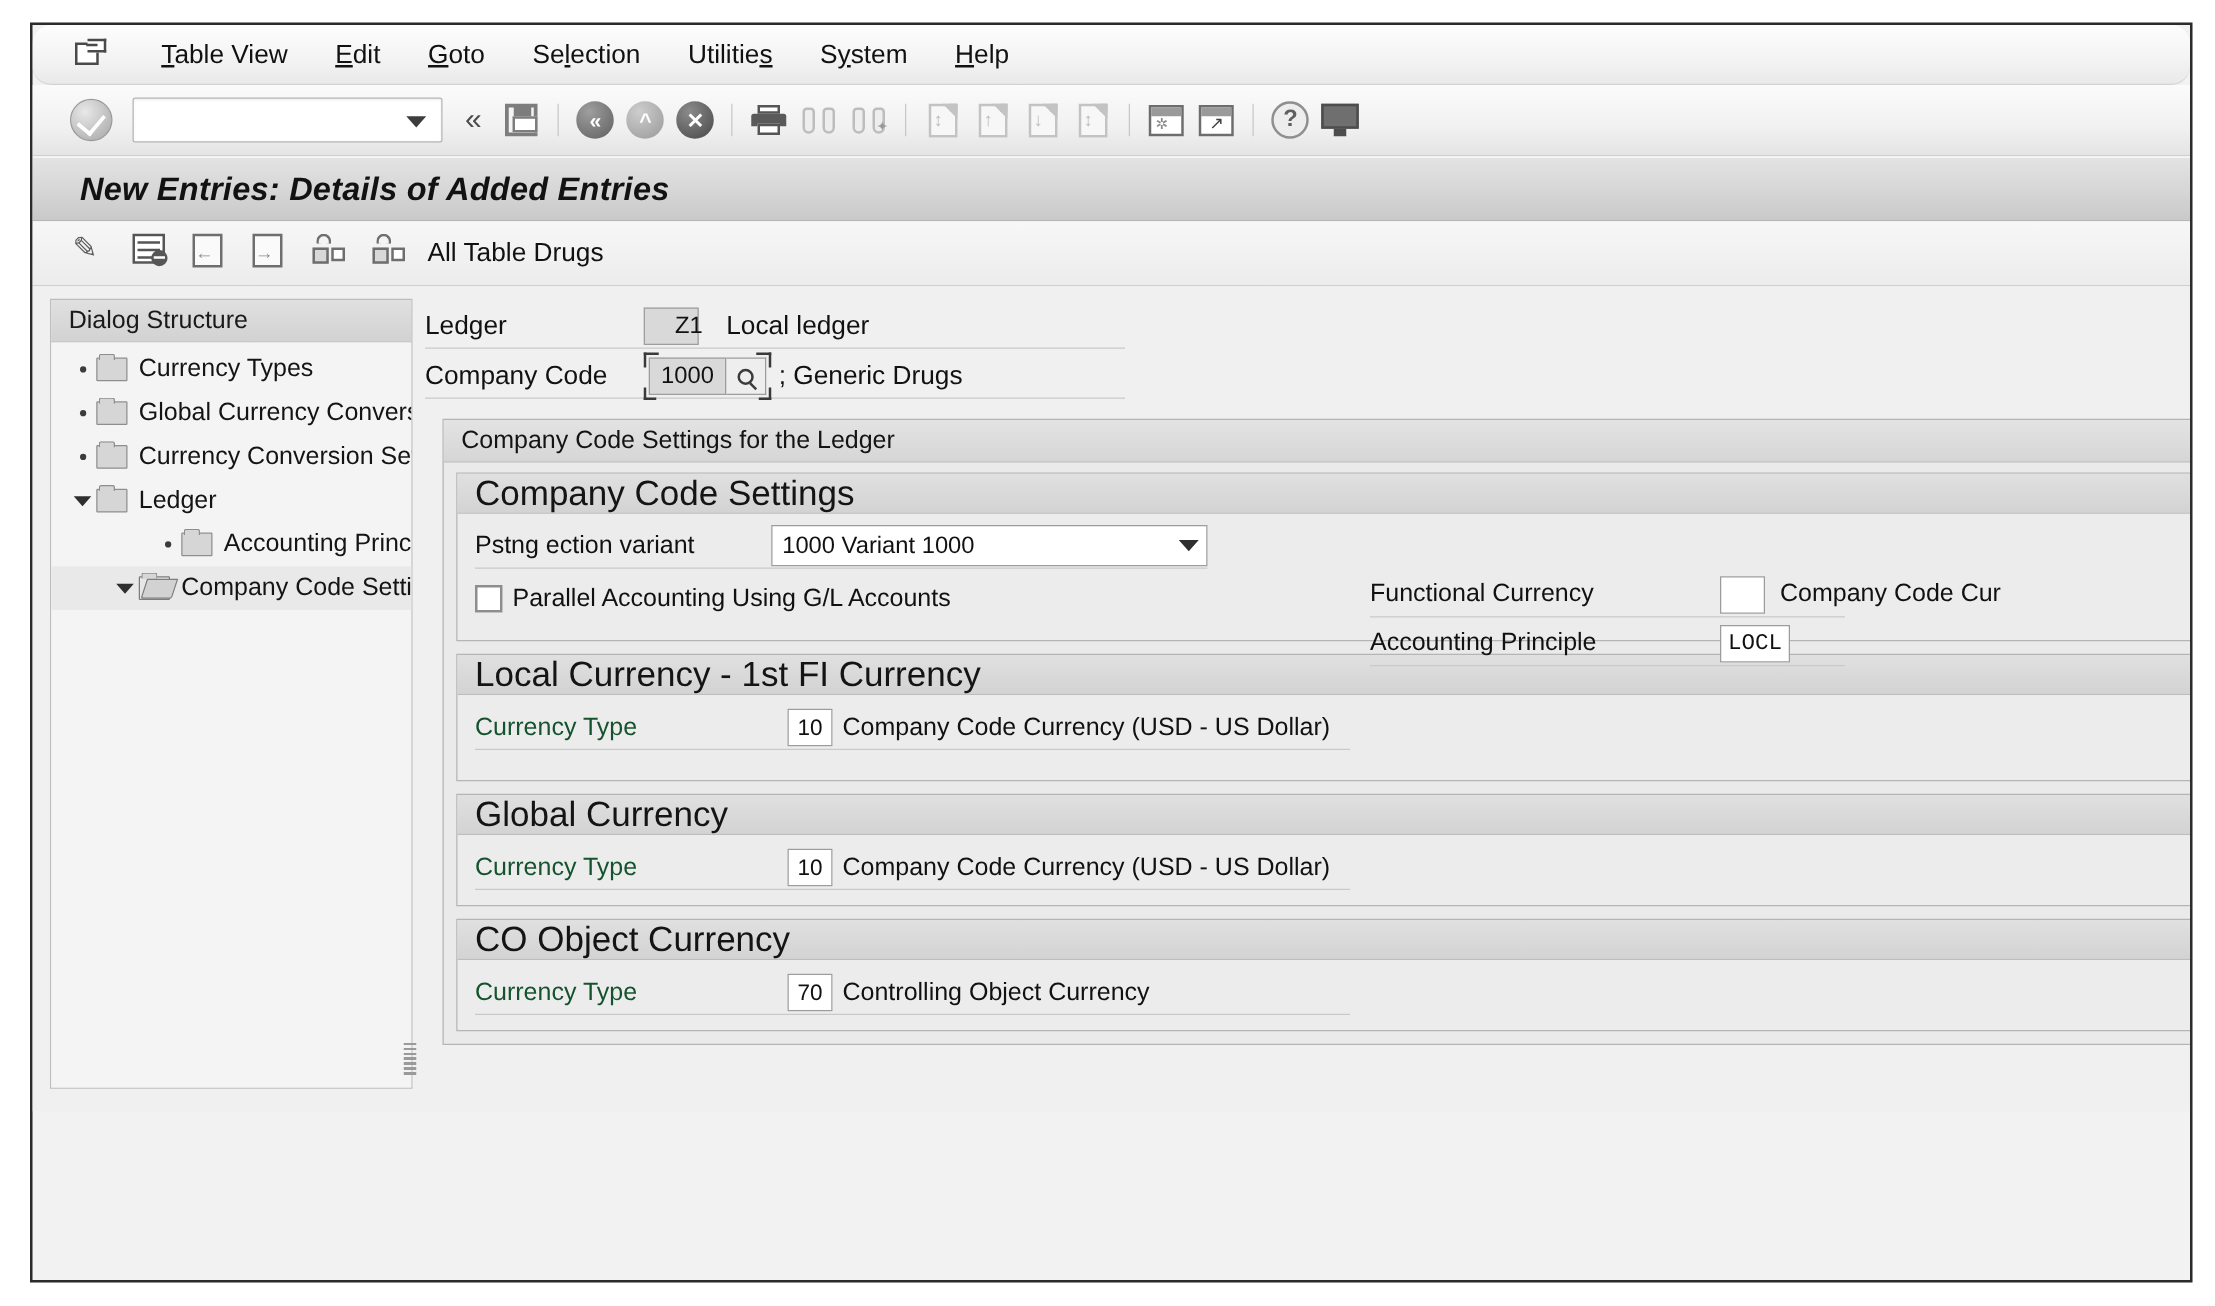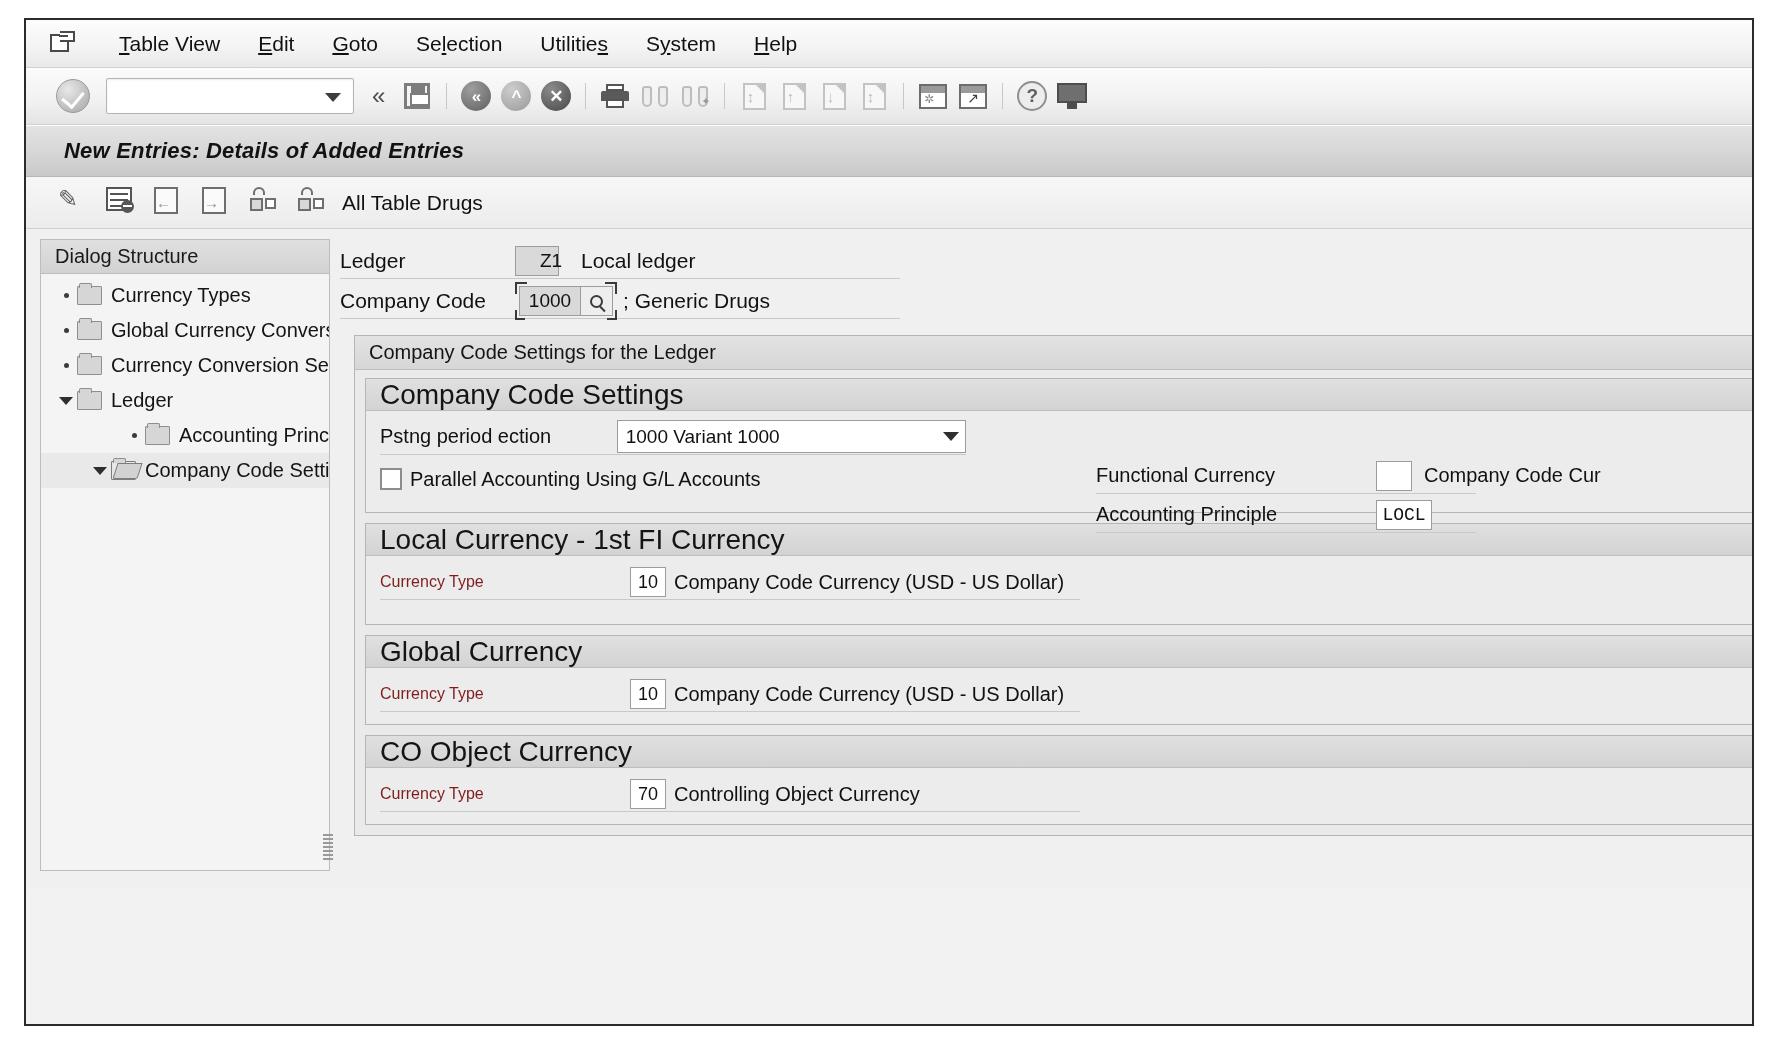--- a/index.html
+++ b/index.html
@@ -26,21 +26,22 @@
   }
 
   
   .menubar {
     position: relative;
     height: 48px;
     background: linear-gradient(to bottom, #fdfdfd 0%, #f4f4f4 55%, #e9e9e9 100%);
     border-bottom: 1px solid #d2d2d2;
     display: flex;
     align-items: center;
-    padding-left: 22px;
+    padding-left: 32px;
+    border-radius: 15px;
   }
   .sysicon {
     width: 30px; height: 28px;
     margin-right: 22px;
     position: relative;
     flex: 0 0 auto;
   }
   .sysicon .box {
     position: absolute; left: 2px; top: 4px;
     width: 19px; height: 18px;
@@ -173,21 +174,21 @@
   
   .titlestrip {
     height: 52px;
     background: linear-gradient(to bottom, #e3e3e3 0%, #d7d7d7 50%, #c9c9c9 100%);
     border-top: 1px solid #ffffff;
     border-bottom: 1px solid #b6b6b6;
     display: flex; align-items: center;
     padding-left: 38px;
   }
   .titlestrip .t {
-    font-size: 22px; font-weight: bold; font-style: italic; color: #121212;
+    font-size: 26px; font-weight: bold; font-style: italic; color: #121212;
     letter-spacing: 0.2px;
   }
 
   
   .apptoolbar {
     height: 52px;
     background: linear-gradient(to bottom, #f7f7f7, #ececec);
     border-bottom: 1px solid #cfcfcf;
     display: flex; align-items: center;
     padding-left: 32px; gap: 12px;
@@ -347,21 +348,21 @@
   .chkrow { display:flex; align-items:center; height:46px; padding-left: 14px; font-size: 20px; color:#111;}
 
   .rightcol { position:absolute; left: 730px; top: 0; width: 640px; }
   .rrow { display:flex; align-items:center; height:39px; position:relative; }
   .rrow .rule { position:absolute; left:0; right:0; bottom:1px; height:1px; background:#c9c9c9; }
   .rlab { width: 280px; font-size:20px; color:#111; }
   .rtext { font-size:20px; color:#111; margin-left:12px; }
 
   .curr-row { display:flex; align-items:center; height:40px; padding-left:14px; position:relative; }
   .curr-row .rule { position:absolute; left:14px; width: 700px; bottom:2px; height:1px; background:#c9c9c9; }
-  .curr-lab { width: 250px; font-size:16px; color:#7f1d1d; }
+  .curr-lab { width: 250px; font-size:20px; color:#14532d; }
   .curr-desc { font-size:20px; color:#111; margin-left:8px; }
 </style>
 </head>
 <body>
 
 <div id="app">
   <div class="window">
 
     <div class="menubar">
       <div class="sysicon">
@@ -595,21 +596,21 @@
 
         <div class="groupbox" style="margin-right:-20px">
           <div class="gb-title">Company Code Settings for the Ledger</div>
 
           <div class="sub">
             <div class="sub-title">Company Code Settings</div>
             <div class="sub-body">
 
 
               <div class="frow" style="width:600px">
-                <div class="flab w260">Pstng period ection</div>
+                <div class="flab w260">Pstng ection variant</div>
                 <div class="ddl">
                   <span>1000 Variant 1000</span>
                   <span class="cv"></span>
                 </div>
                 <div class="rule"></div>
               </div>
 
               <div class="rightcol" style="top:45px">
                 <div class="rrow" style="width:640px">
                   <div class="rlab">Functional Currency</div>

